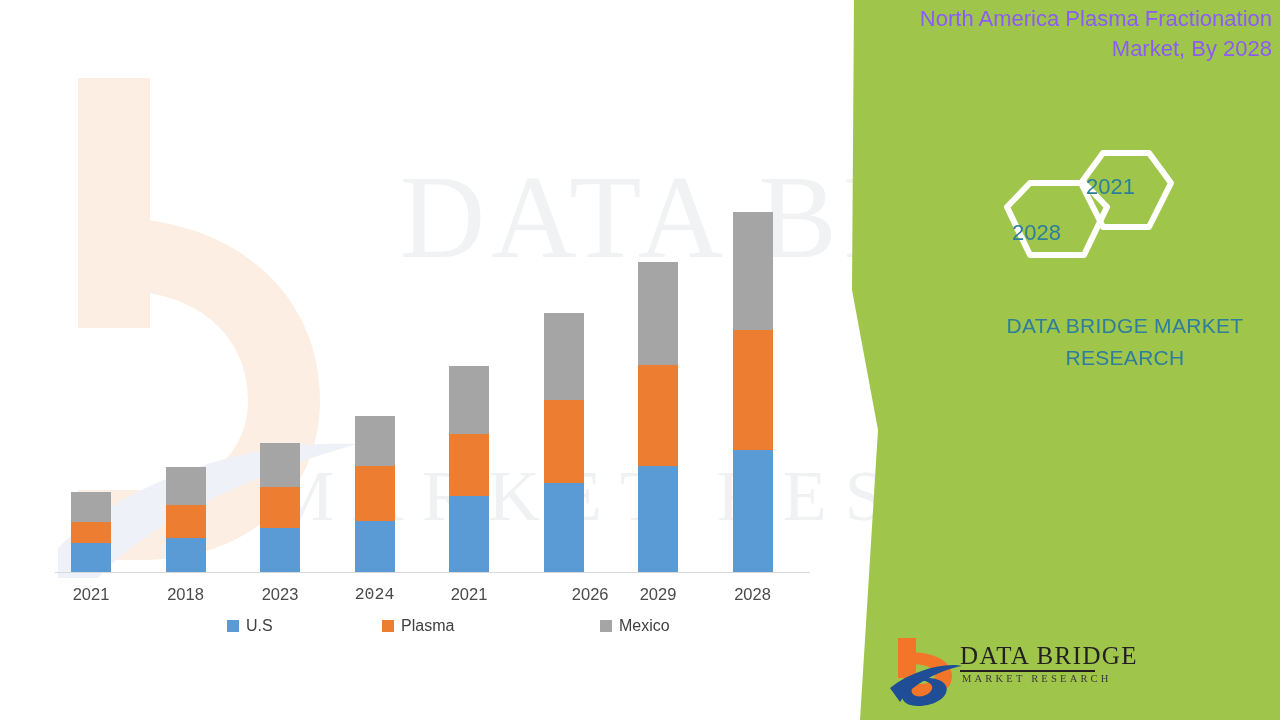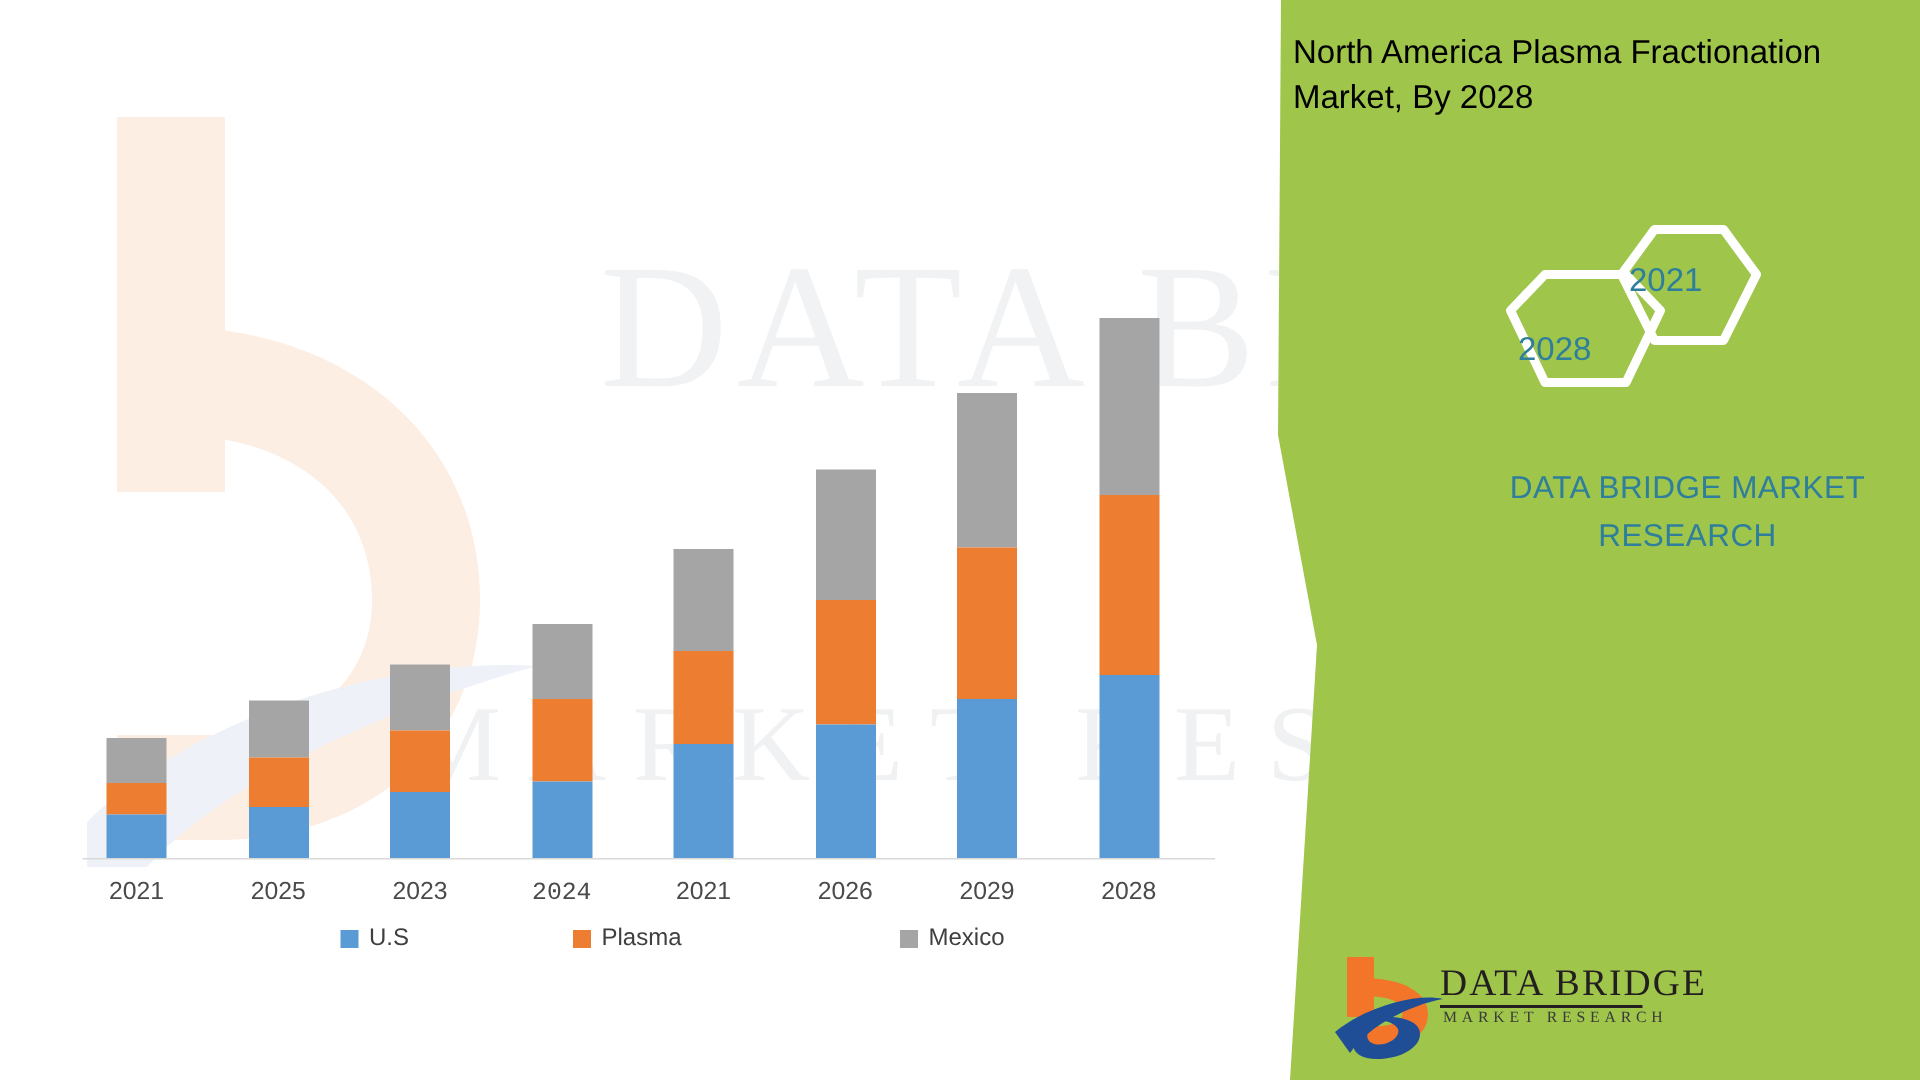--- a/index.html
+++ b/index.html
@@ -119,26 +119,26 @@
   }
 
   
   .green-panel {
     position: absolute;
     left: 830px; top: 0;
     width: 450px; height: 720px;
   }
   .panel-title {
     position: absolute;
-    left: 862px; top: 20px;
+    left: 862px; top: 4px;
     width: 410px;
-    text-align: left;
+    text-align: right;
     font-size: 22px;
     line-height: 1.38;
-    color: #000000;
+    color: #8b5cf6;
     font-family: "Liberation Sans", sans-serif;
   }
   .hex-wrap {
     position: absolute;
     left: 985px; top: 145px;
     width: 195px; height: 140px;
   }
   .hex-label {
     position: absolute;
     font-size: 22px;
@@ -252,25 +252,25 @@
         <div class="bar-group" style="left: 677.5px;">
           <div class="seg" style="height: 118px; background: rgb(165, 165, 165);"></div>
           <div class="seg" style="height: 120px; background: rgb(237, 125, 49);"></div>
           <div class="seg" style="height: 122px; background: rgb(91, 155, 213);"></div>
         </div>
       </div>
   </div>
 
   <div class="xlabels" id="xlabels">
       <div class="xlabel" style="left: -9px;">2021</div>
-      <div class="xlabel" style="left: 85.5px;">2025</div>
+      <div class="xlabel" style="left: 85.5px;">2018</div>
       <div class="xlabel" style="left: 180px;">2023</div>
       <div class="xlabel" style="left: 274.5px; font-family: Liberation Mono, monospace;">2024</div>
       <div class="xlabel" style="left: 369px;">2021</div>
-      <div class="xlabel" style="left: 463.5px;">2026</div>
+      <div class="xlabel" style="left: 463.5px; text-align: right;">2026</div>
       <div class="xlabel" style="left: 558px;">2029</div>
       <div class="xlabel" style="left: 652.5px;">2028</div>
     </div>
 
   <div class="legend" id="legend">
       <div class="legend-item" style="left: 132px; padding-left: 40px;">
         <span class="legend-swatch" style="background: rgb(91, 155, 213);"></span>
         <span>U.S</span>
       </div>
       <div class="legend-item" style="left: 327px;">

